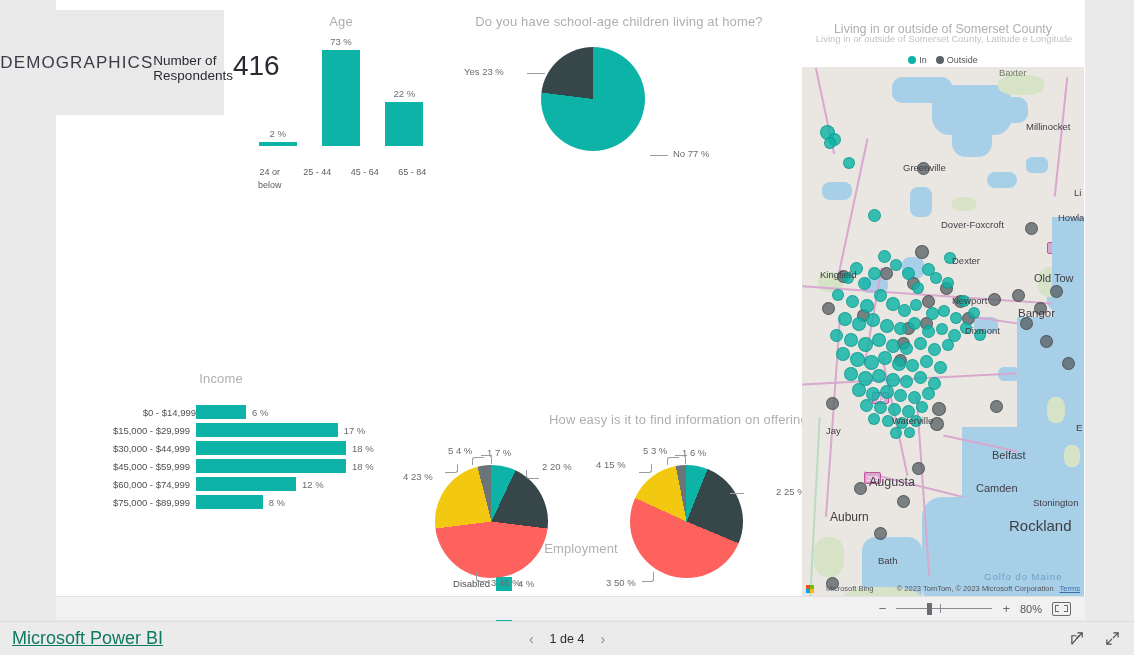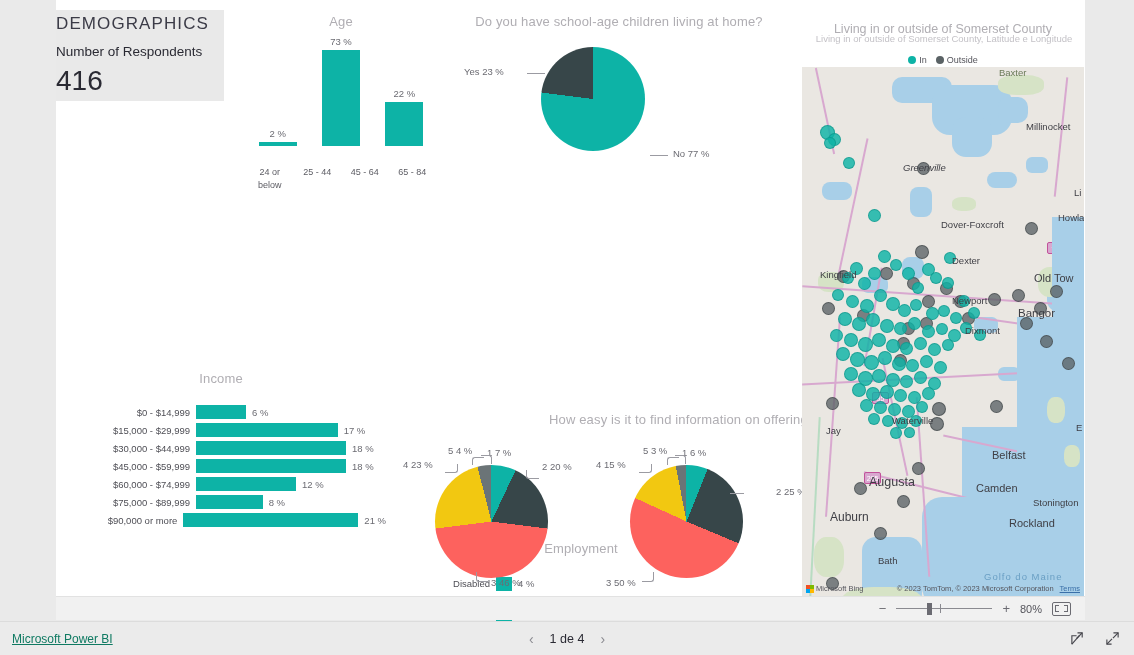--- a/index.html
+++ b/index.html
@@ -18,23 +18,23 @@
   }
 
   .viz { position: absolute; }
   .viz-title {
     color: #b0aeb3; font-size: 13px; text-align: center;
     white-space: nowrap; letter-spacing: .15px;
   }
 
   
   #kpi-card {
-    position: absolute; left: 0px; top: 10px; width: 168px; height: 91px;
-    background: #e9e9e9; display: flex; flex-direction: column;
-    justify-content: center;
+    position: absolute; left: 0px; top: 10px; width: 168px; height: 105px;
+    background: #e9e9e9; display: flex; flex-direction: row;
+    align-items: center; justify-content: center;
   }
   #kpi-heading { font-size: 17px; color: #3b3b47; letter-spacing: 1.1px; }
   #kpi-sub { font-size: 13.5px; color: #2a2a33; margin-top: 10px; }
   #kpi-value { font-size: 28px; color: #2a2a33; margin-top: 6px; font-weight: 400; }
 
   
   .colchart { position: relative; }
   .col-plot { position: absolute; left: 0; right: 0; display: flex; align-items: flex-end; }
   .col-slot { flex: 1; display: flex; flex-direction: column; align-items: center; justify-content: flex-end; height: 100%; }
   .col-bar { width: 38px; background: #0DB3A6; }
@@ -95,21 +95,21 @@
   .shield {
     position: absolute; width: 17px; height: 12px; background: #d8a8cf;
     border-radius: 2px; color: #fff; font-size: 7px; text-align: center;
     line-height: 12px; border: 1px solid #c2529a;
   }
   #map-attrib {
     position: absolute; bottom: 3px; left: 4px; right: 4px;
     display: flex; align-items: center; gap: 6px;
     font-size: 7.5px; color: #55555c;
   }
-  #bing-logo { display: flex; align-items: center; gap: 2px; }
+  #bing-logo { display: flex; align-items: center; gap: 12px; }
   .bing-sq { width: 8px; height: 8px; display: grid; grid-template: 1fr 1fr / 1fr 1fr; }
   .bing-sq i { display: block; }
   #terms-link { color: #3a6fa8; text-decoration: underline; }
 
   
   #zoombar {
     position: absolute; left: 56px; top: 596px; width: 1029px; height: 24px;
     background: #f1f1f1; display: flex; align-items: center;
     justify-content: flex-end; gap: 10px; padding-right: 14px;
     border-top: 1px solid #e2e2e2;
@@ -131,21 +131,21 @@
   #fit-btn::before { left: 2px; border-right: none; }
   #fit-btn::after { right: 2px; border-left: none; }
 
   
   #footer {
     position: absolute; left: 0; top: 621px; width: 1134px; height: 34px;
     background: #ebebeb; border-top: 1px solid #dcdcdc;
     display: flex; align-items: center;
   }
   #brand-link {
-    position: absolute; left: 12px; font-size: 12px; color: #0f7a62;
+    position: absolute; left: 12px; font-size: 18px; color: #0f7a62;
     text-decoration: underline; cursor: pointer;
   }
   #pager {
     position: absolute; left: 0; width: 100%;
     display: flex; justify-content: center; align-items: center; gap: 16px;
   }
   .pager-arrow { font-size: 14px; color: #8a8a90; cursor: pointer; }
   #pager-label { font-size: 12.5px; color: #2a2a33; }
   #footer-actions { position: absolute; right: 14px; display: flex; gap: 20px; align-items: center; }
   .fbtn { color: #44444b; cursor: pointer; line-height: 0; }
@@ -193,21 +193,21 @@
       <div class="pie-lbl" style="left:0px; top:52px;">Yes 23 %</div>
       <div class="leader" style="left:63px; top:59px; width:18px; border-top:1px solid #9b9ba2;"></div>
       <div class="pie-lbl" style="left:209px; top:134px;">No 77 %</div>
       <div class="leader" style="left:186px; top:141px; width:18px; border-top:1px solid #9b9ba2;"></div>
     </div>
 
     <div class="viz barchart" style="left:0px; top:196px; width:330px; height:170px;">
       <div class="viz-title" style="position:absolute;top:0;left:0;width:100%;">Income</div>
       <div id="income-rows" style="position:absolute; top:32px; left:0; width:100%;">
           <div class="bar-row" style="height: 18px;">
-            <div class="bar-cat" style="width: 140px; padding-right: 6px;">$0 - $14,999</div>
+            <div class="bar-cat" style="width: 140px; ">$0 - $14,999</div>
             <div class="bar-track">
               <div class="bar-fill" style="width: 50px;"></div>
               <div class="bar-val">6 %</div>
             </div>
           </div>
           <div class="bar-row" style="height: 18px;">
             <div class="bar-cat" style="width: 140px; padding-right: 6px;">$15,000 - $29,999</div>
             <div class="bar-track">
               <div class="bar-fill" style="width: 141.667px;"></div>
               <div class="bar-val">17 %</div>
@@ -232,27 +232,20 @@
             <div class="bar-track">
               <div class="bar-fill" style="width: 100px;"></div>
               <div class="bar-val">12 %</div>
             </div>
           </div>
           <div class="bar-row" style="height: 18px;">
             <div class="bar-cat" style="width: 140px; padding-right: 6px;">$75,000 - $89,999</div>
             <div class="bar-track">
               <div class="bar-fill" style="width: 66.6667px;"></div>
               <div class="bar-val">8 %</div>
-            </div>
-          </div>
-          <div class="bar-row" style="height: 18px;">
-            <div class="bar-cat" style="width: 140px; padding-right: 6px;">$90,000 or more</div>
-            <div class="bar-track">
-              <div class="bar-fill" style="width: 175px;"></div>
-              <div class="bar-val">21 %</div>
             </div>
           </div>
         </div>
     </div>
 
     <div class="viz barchart" style="left:330px; top:196px; width:390px; height:185px;">
       <div class="viz-title" style="position:absolute;top:0;left:0;width:100%;">Employment</div>
       <div id="employment-rows" style="position:absolute; top:32px; left:0; width:100%;">
           <div class="bar-row" style="height: 21px;">
             <div class="bar-cat" style="width: 110px; padding-right: 6px;">Disabled</div>
@@ -287,21 +280,21 @@
     </div>
 
     <div class="viz" style="left:300px; top:412px; width:215px; height:184px;">
       <div class="pie" id="awareness-pie" style="left: 79px; top: 53px; width: 113px; height: 113px; background: conic-gradient(rgb(13, 179, 166) 0deg, rgb(13, 179, 166) 25.2deg, rgb(55, 70, 73) 25.2deg, rgb(55, 70, 73) 97.2deg, rgb(253, 98, 94) 97.2deg, rgb(253, 98, 94) 262.8deg, rgb(242, 200, 17) 262.8deg, rgb(242, 200, 17) 345.6deg, rgb(107, 116, 119) 345.6deg, rgb(107, 116, 119) 360deg);"></div>
       <div class="pie-lbl" style="left:131px; top:35px;">1 7 %</div>
       <div class="leader" style="left:116px; top:45px; width:12px; height:8px; border-left:1px solid #9b9ba2; border-top:1px solid #9b9ba2; border-top-left-radius:3px;"></div>
       <div class="pie-lbl" style="left:186px; top:49px;">2 20 %</div>
       <div class="leader" style="left:170px; top:58px; width:13px; height:9px; border-left:1px solid #9b9ba2; border-top:1px solid #9b9ba2; border-top-left-radius:3px; transform:scaleY(-1);"></div>
       <div class="pie-lbl" style="left:135px; top:165px;">3 46 %</div>
       <div class="leader" style="left:120px; top:160px; width:12px; height:10px; border-left:1px solid #9b9ba2; border-bottom:1px solid #9b9ba2; border-bottom-left-radius:3px;"></div>
-      <div class="pie-lbl" style="left:47px; top:47px;">4 23 %</div>
+      <div class="pie-lbl" style="left:47px; top:59px;">4 23 %</div>
       <div class="leader" style="left:89px; top:52px; width:13px; height:9px; border-right:1px solid #9b9ba2; border-top:1px solid #9b9ba2; border-top-right-radius:3px; transform:scaleY(-1);"></div>
       <div class="pie-lbl" style="left:92px; top:33px;">5 4 %</div>
       <div class="leader" style="left:125px; top:43px; width:11px; height:9px; border-right:1px solid #9b9ba2; border-top:1px solid #9b9ba2; border-top-right-radius:3px;"></div>
     </div>
 
     <div class="viz" style="left:493px; top:412px; width:260px; height:184px;">
       <div class="viz-title" style="position:absolute;top:0;left:0;width:100%;">How easy is it to find information on offering?</div>
       <div class="pie" id="findinfo-pie" style="left: 81px; top: 53px; width: 113px; height: 113px; background: conic-gradient(rgb(13, 179, 166) 0deg, rgb(13, 179, 166) 21.8182deg, rgb(55, 70, 73) 21.8182deg, rgb(55, 70, 73) 112.727deg, rgb(253, 98, 94) 112.727deg, rgb(253, 98, 94) 294.545deg, rgb(242, 200, 17) 294.545deg, rgb(242, 200, 17) 349.091deg, rgb(107, 116, 119) 349.091deg, rgb(107, 116, 119) 360deg);"></div>
       <div class="pie-lbl" style="left:133px; top:35px;">1 6 %</div>
       <div class="leader" style="left:118px; top:45px; width:12px; height:8px; border-left:1px solid #9b9ba2; border-top:1px solid #9b9ba2; border-top-left-radius:3px;"></div>
@@ -491,37 +484,37 @@
         <div class="pt in" style="left:108px; top:348px; width:12px; height:12px;"></div>
         <div class="pt in" style="left:88px;  top:360px; width:12px; height:12px;"></div>
         <div class="pt in" style="left:102px; top:360px; width:11px; height:11px;"></div>
         <div class="pt in" style="left:156px; top:228px; width:12px; height:12px;"></div>
         <div class="pt in" style="left:166px; top:240px; width:12px; height:12px;"></div>
         <div class="pt in" style="left:158px; top:255px; width:12px; height:12px;"></div>
         <div class="pt in" style="left:172px; top:262px; width:12px; height:12px;"></div>
 
         <div class="mlabel" style="left:197px; top:0px; color:#6a7a58;">Baxter</div>
         <div class="mlabel" style="left:224px; top:54px;">Millinocket</div>
-        <div class="mlabel" style="left:101px; top:95px;font-style:italic;">Greenville</div>
+        <div class="mlabel" style="left:101px; top:95px;">Greenville</div>
         <div class="mlabel" style="left:139px; top:152px;">Dover-Foxcroft</div>
         <div class="mlabel" style="left:233px; top:145px;padding-left:23px;">Howland</div>
         <div class="mlabel" style="left:150px; top:188px;">Dexter</div>
         <div class="mlabel" style="left:232px; top:205px; font-size:11px;">Old Tow</div>
         <div class="mlabel" style="left:18px;  top:202px;">Kingfield</div>
         <div class="mlabel" style="left:150px; top:228px;">Newport</div>
         <div class="mlabel" style="left:216px; top:240px; font-size:11.5px;">Bangor</div>
         <div class="mlabel" style="left:163px; top:258px;">Dixmont</div>
         <div class="mlabel" style="left:24px;  top:358px;">Jay</div>
         <div class="mlabel" style="left:90px;  top:348px;">Waterville</div>
         <div class="mlabel" style="left:190px; top:382px; font-size:11px;">Belfast</div>
         <div class="mlabel" style="left:67px;  top:408px; font-size:12.5px;">Augusta</div>
         <div class="mlabel" style="left:174px; top:415px; font-size:11px;">Camden</div>
         <div class="mlabel" style="left:231px; top:430px;">Stonington</div>
         <div class="mlabel" style="left:28px;  top:443px; font-size:12px;">Auburn</div>
-        <div class="mlabel" style="left:167px; top:450px; font-size:11px;padding-left:40px;">Rockland</div>
+        <div class="mlabel" style="left:167px; top:450px; font-size:15px;padding-left:40px;">Rockland</div>
         <div class="mlabel" style="left:76px;  top:488px;">Bath</div>
         <div class="mlabel" style="left:29px;  top:528px; font-size:11.5px;">Portland</div>
         <div class="mlabel water-label" style="left:182px; top:504px;">Golfo do Maine</div>
         <div class="mlabel" style="left:272px; top:120px;">Li</div>
         <div class="mlabel" style="left:274px; top:355px;">E</div>
 
         <div id="map-attrib">
           <span id="bing-logo">
             <span class="bing-sq">
               <i style="background:#f25022"></i>

